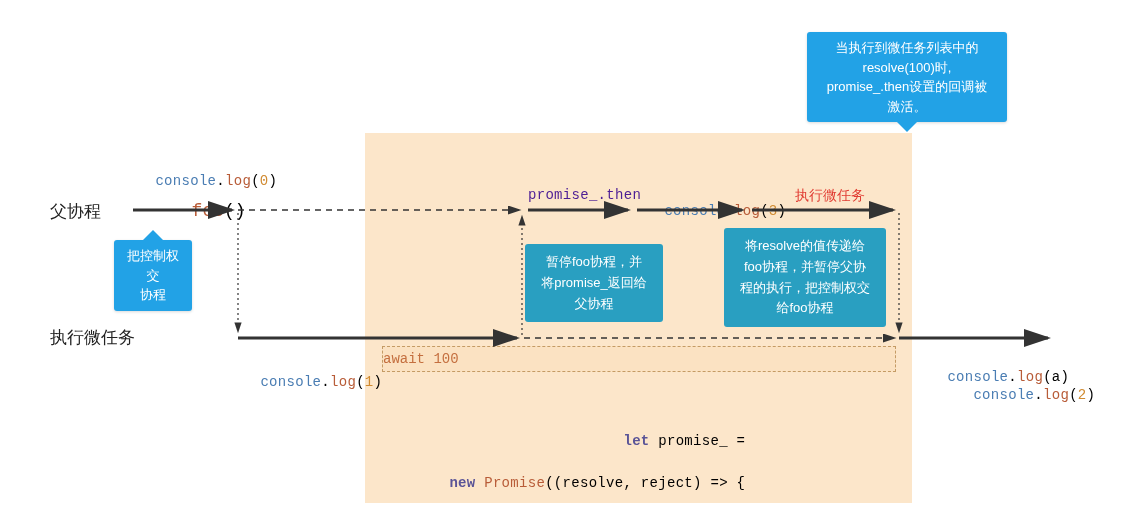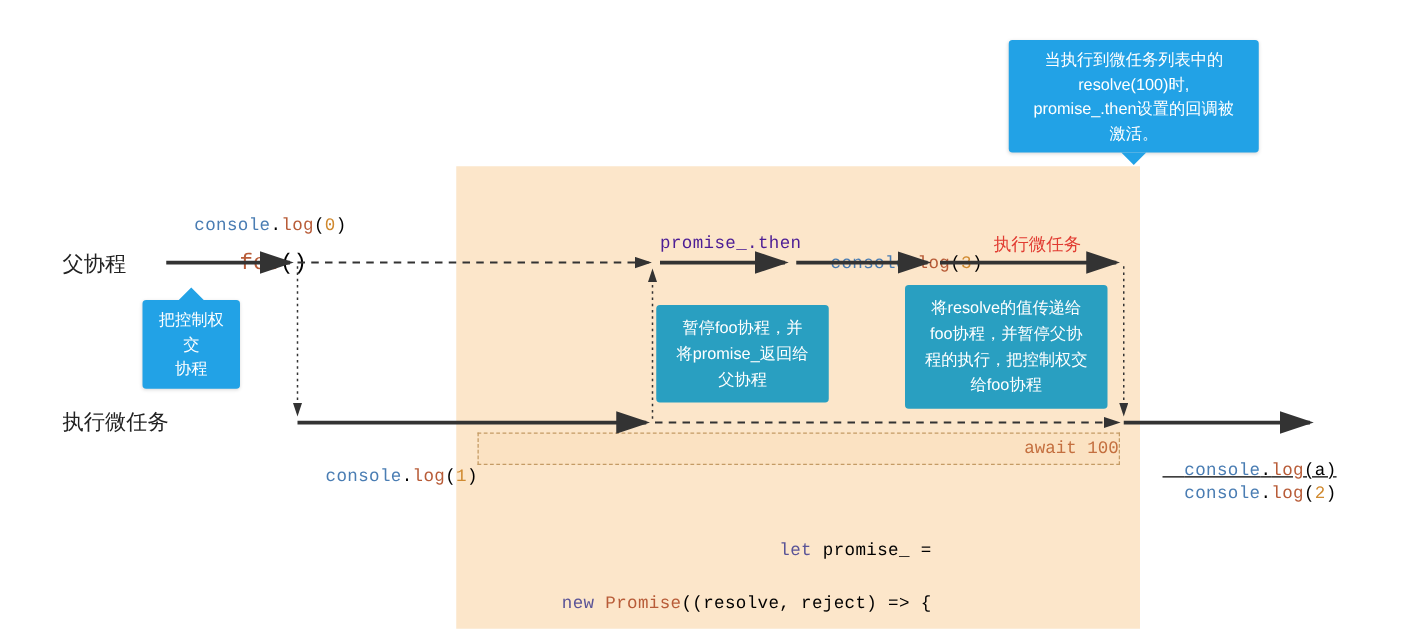--- a/index.html
+++ b/index.html
@@ -36,21 +36,21 @@
     font-size: 17px;
     font-family: "PingFang SC", "Microsoft YaHei", sans-serif;
     color: #222;
   }
   .code {
     font-family: "Courier New", Consolas, monospace;
     white-space: pre;
     letter-spacing: 0.3px;
     text-align: right;
   }
-  .kw { color: #5a5497; }
+  .kw { color: #5a5497; font-weight: bold; }
   .fn { color: #b85c38; }
   .blue { color: #4a7db3; }
   .orange { color: #d08a30; }
   .redtext { color: #e13c32; font-family: Liberation Serif, serif; font-size: 14px; }
   .callout {
     position: absolute;
     background: #22a2e6;
     color: #fff;
     font-family: "PingFang SC", "Microsoft YaHei", sans-serif;
     font-size: 13px;
@@ -92,21 +92,21 @@
     line-height: 1.6;
   }
   .await-box {
     position: absolute;
     left: 382px;
     top: 346px;
     width: 514px;
     height: 26px;
     border: 1px dashed #c49b65;
     background: #fbe2c2;
-    text-align: right;
+    text-align: left;
     line-height: 24px;
     font-family: "Courier New", monospace;
     color: #c46f3f;
   }
   svg.overlay {
     position: absolute;
     left: 0; top: 0;
     width: 1142px;
     height: 508px;
     z-index: 1;
@@ -160,24 +160,24 @@
 </div>
 
 <div class="code" style="position:absolute; left:243px; top:358px;">
   <span class="blue">console</span><span>.</span><span class="fn">log</span><span>(</span><span class="orange">1</span><span>)</span>
 </div>
 
 <div class="await-box">
   <span>await 100</span>
 </div>
 
-<div class="code" style="position:absolute; left:930px; top:353px;text-decoration:underline;">
+<div class="code" style="position:absolute; left:930px; top:353px;">
   <span class="blue">console</span><span>.</span><span class="fn">log</span><span>(a)</span>
 </div>
-<div class="code" style="position:absolute; left:930px; top:371px;">
+<div class="code" style="position:absolute; left:956px; top:371px;">
   <span class="blue">console</span><span>.</span><span class="fn">log</span><span>(</span><span class="orange">2</span><span>)</span>
 </div>
 
 <div class="code" style="position:absolute; left:432px; top:410px; line-height:1.5;">
   <span class="kw">let </span><span>promise_</span><span> =</span><br>
   <span class="kw">new </span><span class="fn">Promise</span><span>((resolve, reject) =&gt; {</span><br>
   <br>
   
 </div>
 

